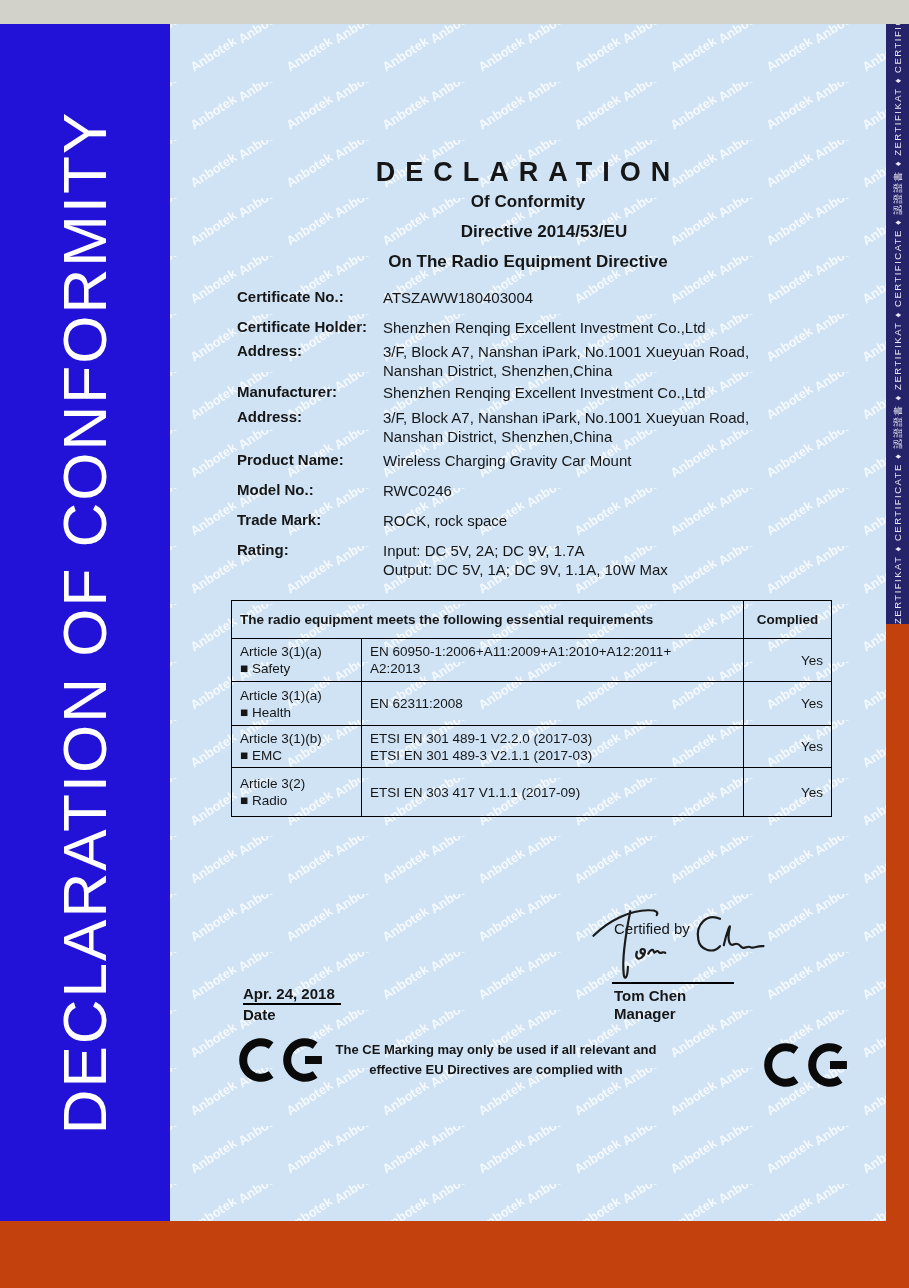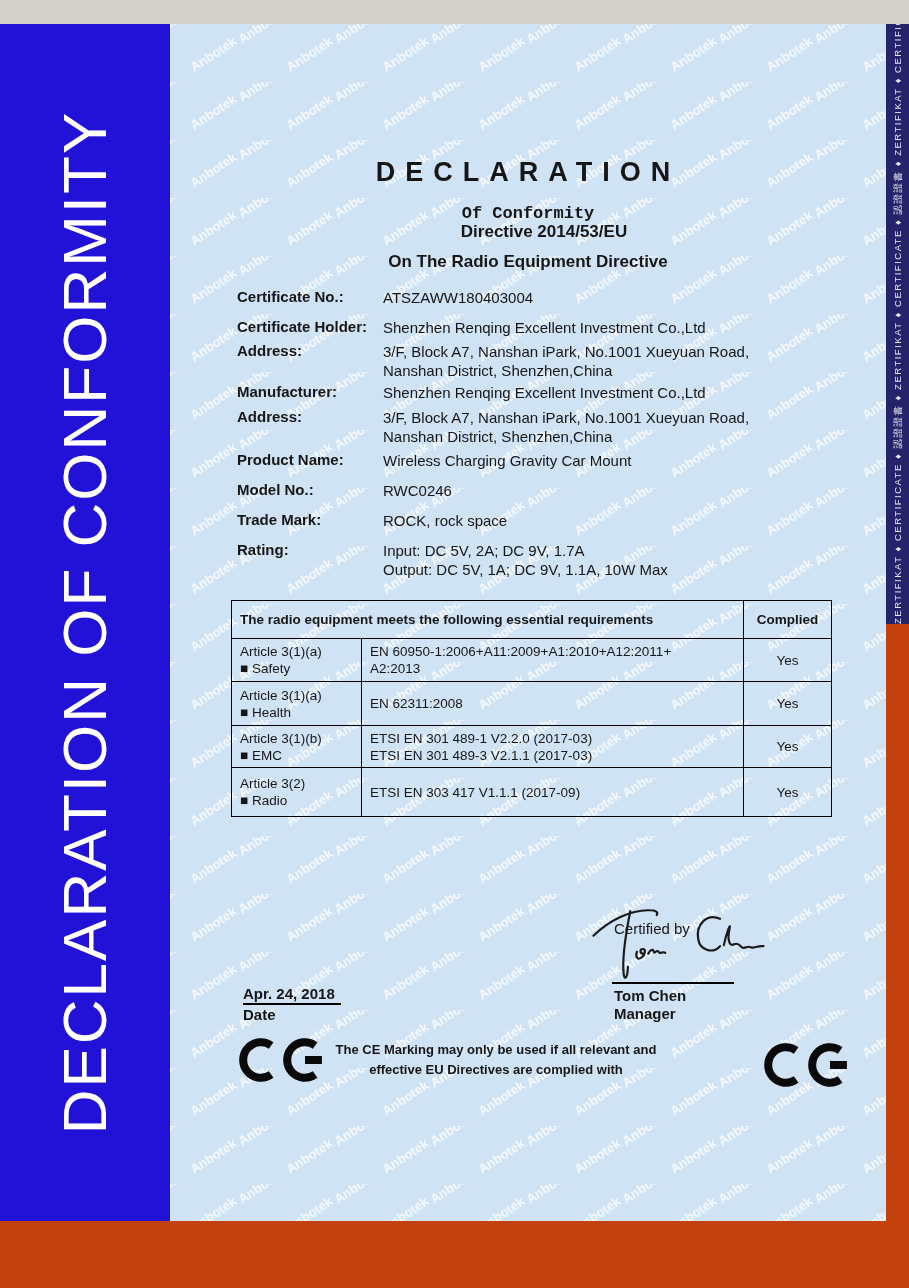--- a/index.html
+++ b/index.html
@@ -18,34 +18,34 @@
   
   .rightstrip{position:absolute;left:886px;top:0;width:23px;height:600px;background:#252369;overflow:hidden;}
   .rightstrip-inner{position:absolute;left:0;top:0;width:600px;height:23px;
                     transform-origin:0 0;transform:rotate(-90deg) translateX(-600px);
                     color:rgba(255,255,255,0.9);font-size:9.5px;letter-spacing:1.5px;
                     line-height:23px;text-align:center;white-space:nowrap;}
   
   .title{position:absolute;left:170px;top:133px;width:716px;text-align:center;
          font-size:27px;font-weight:bold;letter-spacing:10px;}
   .sub{position:absolute;left:170px;width:716px;text-align:center;font-size:17px;font-weight:bold;}
-  .sub1{top:180px;font-family:Liberation Mono, monospace;} .sub2{top:198px;padding-left:16px;} .sub3{top:228px;}
+  .sub1{top:168px;} .sub2{top:198px;padding-left:16px;} .sub3{top:228px;}
   
   .field{position:absolute;left:0;width:886px;height:0;}
   .flabel{position:absolute;left:237px;top:0;font-size:15px;font-weight:bold;white-space:nowrap;}
   .fvalue{position:absolute;left:383px;top:0;width:470px;font-size:15px;line-height:19px;white-space:pre-line;}
   .f0{top:264px}.f1{top:294px}.f2{top:318px}.f3{top:359px}.f4{top:384px}
   .f5{top:427px}.f6{top:457px}.f7{top:487px}.f8{top:517px}
   
   .reqtable{position:absolute;left:231px;top:576px;border-collapse:collapse;table-layout:fixed;
             width:601px;font-size:13.5px;}
   .reqtable td{border:1.6px solid #000;padding:2px 8px;vertical-align:middle;}
   .col-article{width:130px;} .col-standard{width:382px;} .col-complied{width:88px;}
   .cell-article,.cell-standard{white-space:pre-line;line-height:17px;}
-  .cell-complied{text-align:center;}
+  .cell-complied{text-align:right;}
   .th-req{font-weight:bold;height:33px;}
   .th-complied{font-weight:bold;text-align:center;}
   .row1{height:43px}.row2{height:44px}.row3{height:42px}.row4{height:49px}
   .note{position:absolute;left:231px;top:806px;width:620px;font-size:13.5px;}
   
   .certified{position:absolute;left:614px;top:896px;font-size:15px;text-align:right;}
   .sig-svg{position:absolute;left:585px;top:874px;}
   .sig-line{position:absolute;left:612px;top:958px;width:122px;border-top:2px solid #000;}
   .sig-name{position:absolute;left:614px;top:963px;font-size:15px;font-weight:bold;}
   .sig-title{position:absolute;left:614px;top:981px;font-size:15px;font-weight:bold;}

